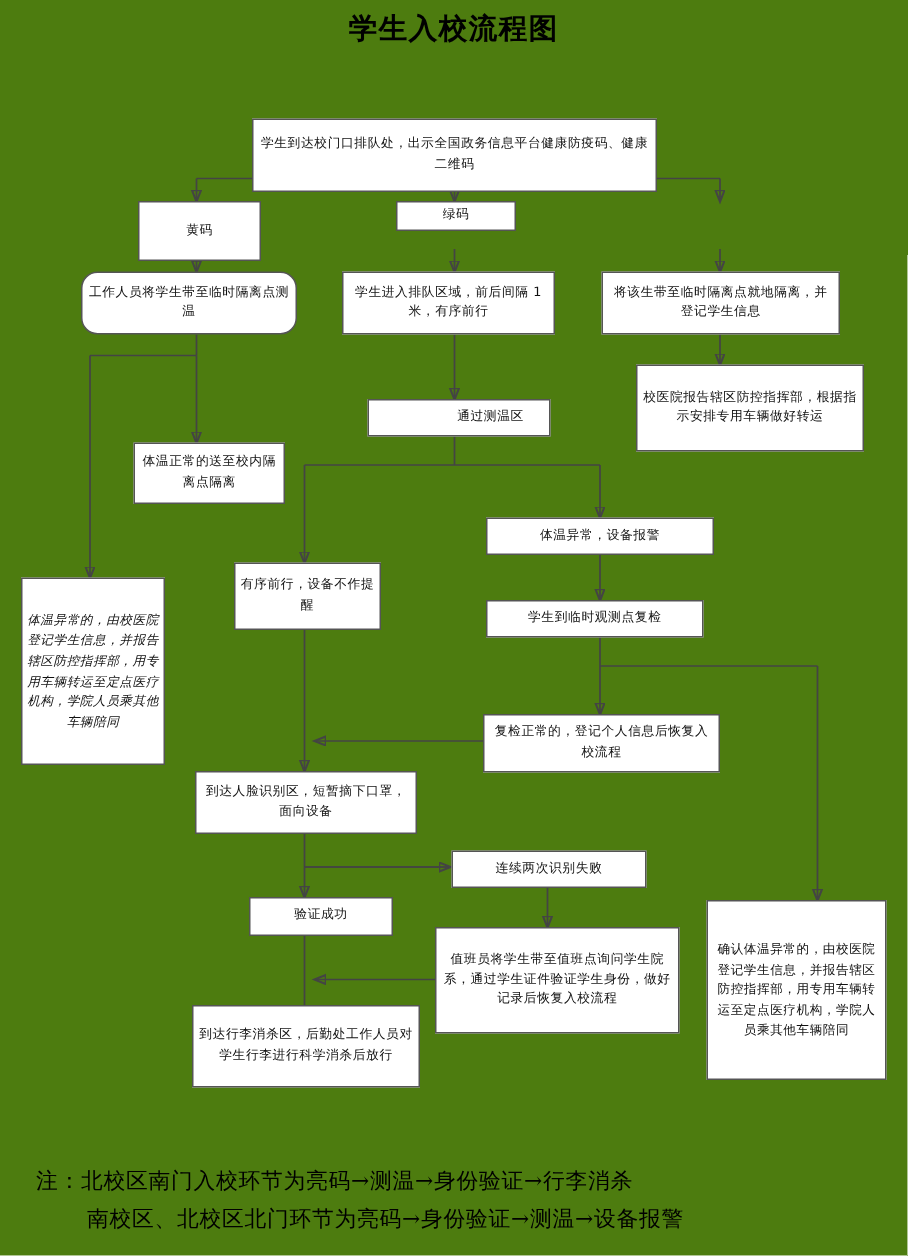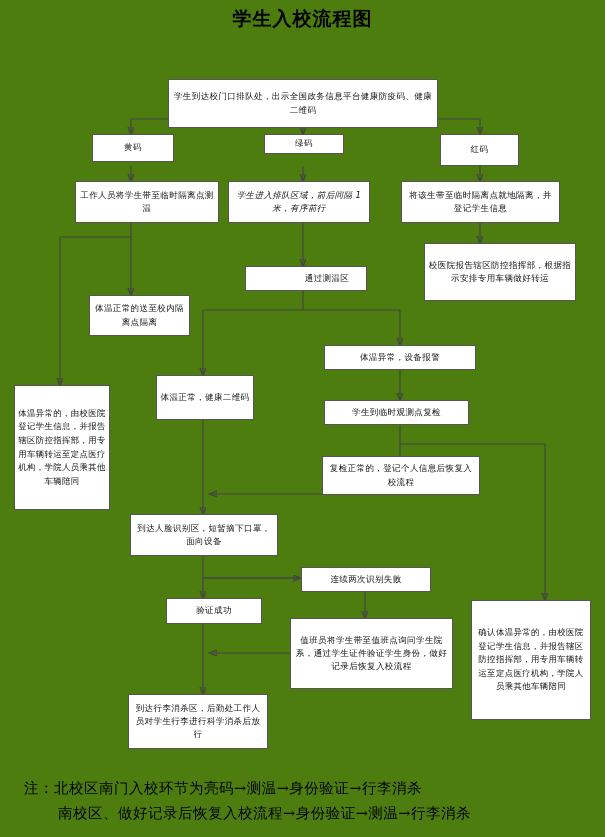--- a/index.html
+++ b/index.html
@@ -130,73 +130,70 @@
 
     <path d="M290,653 L210,653" marker-end="url(#ah)"></path>
 
     <path d="M203,624 L203,694" marker-end="url(#ah)"></path>
   </svg>
 
   <div class="node" style="left:168px; top:55px; width:270px; height:49px;margin-top:24px;">
     <span>学生到达校门口排队处，出示全国政务信息平台健康防疫码、健康二维码</span>
   </div>
 
-  <div class="node" style="left:92px; top:134px; width:82px; height:28px;font-family:Liberation Serif, serif;">
+  <div class="node" style="left:92px; top:134px; width:82px; height:40px;font-family:Liberation Serif, serif;">
     <span>黄码</span>
   </div>
 
   <div class="node" style="left:264px; top:134px; width:80px; height:20px;">
     <span>绿码</span>
   </div>
 
-  <div class="node" style="left:440px; top:134px; width:79px; height:32px;">
-    <span>红码</span>
-  </div>
-
-  <div class="node" style="left:75px; top:181px; width:144px; height:42px;">
+
+  <div class="node" style="left:54px; top:181px; width:144px; height:42px;border-radius:11px;">
     <span>工作人员将学生带至临时隔离点测温</span>
   </div>
 
-  <div class="node" style="left:228px; top:181px; width:142px; height:42px;font-style:italic;">
+  <div class="node" style="left:228px; top:181px; width:142px; height:42px;">
     <span>学生进入排队区域，前后间隔 1 米，有序前行</span>
   </div>
 
   <div class="node" style="left:401px; top:181px; width:159px; height:42px;">
     <span>将该生带至临时隔离点就地隔离，并登记学生信息</span>
   </div>
 
   <div class="node" style="left:408px; top:243px; width:152px; height:58px;margin-left:16px;">
     <span>校医院报告辖区防控指挥部，根据指示安排专用车辆做好转运</span>
   </div>
 
   <div class="node" style="left:245px; top:266px; width:122px; height:25px;padding-left:45px;">
     <span>通过测温区</span>
   </div>
 
   <div class="node" style="left:89px; top:295px; width:101px; height:41px;justify-content:center;">
     <span>体温正常的送至校内隔离点隔离</span>
   </div>
 
-  <div class="node narrow" style="left:14px; top:385px; width:96px; height:125px;">
+  <div class="node narrow" style="left:14px; top:385px; width:96px; height:125px;font-style:italic;">
     <span>体温异常的，由校医院登记学生信息，并报告辖区防控指挥部，用专用车辆转运至定点医疗机构，学院人员乘其他车辆陪同</span>
   </div>
 
   <div class="node" style="left:156px; top:375px; width:98px; height:45px;">
-    <span>体温正常，健康二维码</span>
+    <span>有序前行，设备不作提醒</span>
   </div>
 
   <div class="node" style="left:324px; top:345px; width:152px; height:25px;">
     <span>体温异常，设备报警</span>
   </div>
 
   <div class="node" style="left:324px; top:400px; width:145px; height:25px;">
     <span>学生到临时观测点复检</span>
   </div>
 
-  <div class="node" style="left:322px; top:456px; width:158px; height:39px;align-items:center;">
+  <div class="node" style="left:322px; top:476px; width:158px; height:39px;align-items:center;">
     <span>复检正常的，登记个人信息后恢复入校流程</span>
   </div>
 
   <div class="node narrow" style="left:471px; top:600px; width:120px; height:120px;">
     <span>确认体温异常的，由校医院登记学生信息，并报告辖区防控指挥部，用专用车辆转运至定点医疗机构，学院人员乘其他车辆陪同</span>
   </div>
 
   <div class="node" style="left:130px; top:514px; width:148px; height:42px;">
     <span>到达人脸识别区，短暂摘下口罩，面向设备</span>
   </div>
@@ -206,22 +203,22 @@
   </div>
 
   <div class="node" style="left:301px; top:567px; width:130px; height:25px;">
     <span>连续两次识别失败</span>
   </div>
 
   <div class="node" style="left:290px; top:618px; width:163px; height:71px;">
     <span>值班员将学生带至值班点询问学生院系，通过学生证件验证学生身份，做好记录后恢复入校流程</span>
   </div>
 
-  <div class="node" style="left:128px; top:694px; width:140px; height:55px;">
+  <div class="node" style="left:128px; top:670px; width:152px; height:55px;">
     <span>到达行李消杀区，后勤处工作人员对学生行李进行科学消杀后放行</span>
   </div>
 
   <div class="note">
     <div class="l1">注：北校区南门入校环节为亮码→测温→身份验证→行李消杀</div>
-    <div class="l2">南校区、做好记录后恢复入校流程→身份验证→测温→行李消杀</div>
+    <div class="l2">南校区、北校区北门环节为亮码→身份验证→测温→设备报警</div>
   </div>
 
 </div>
 
 </body></html>

